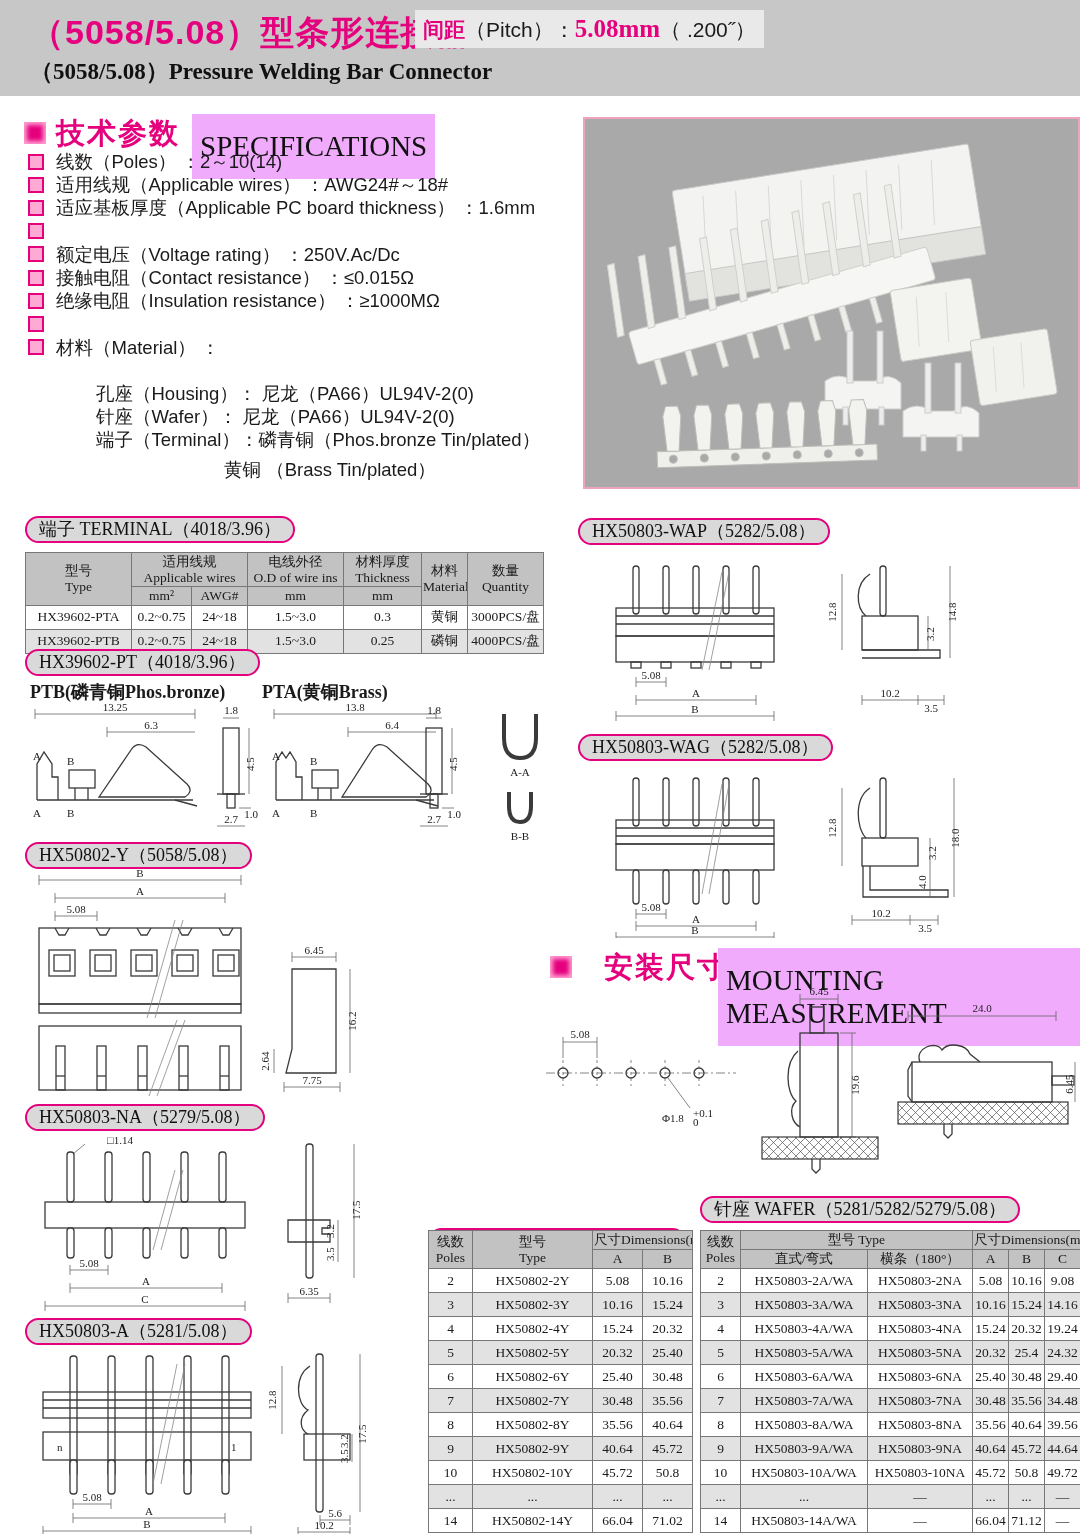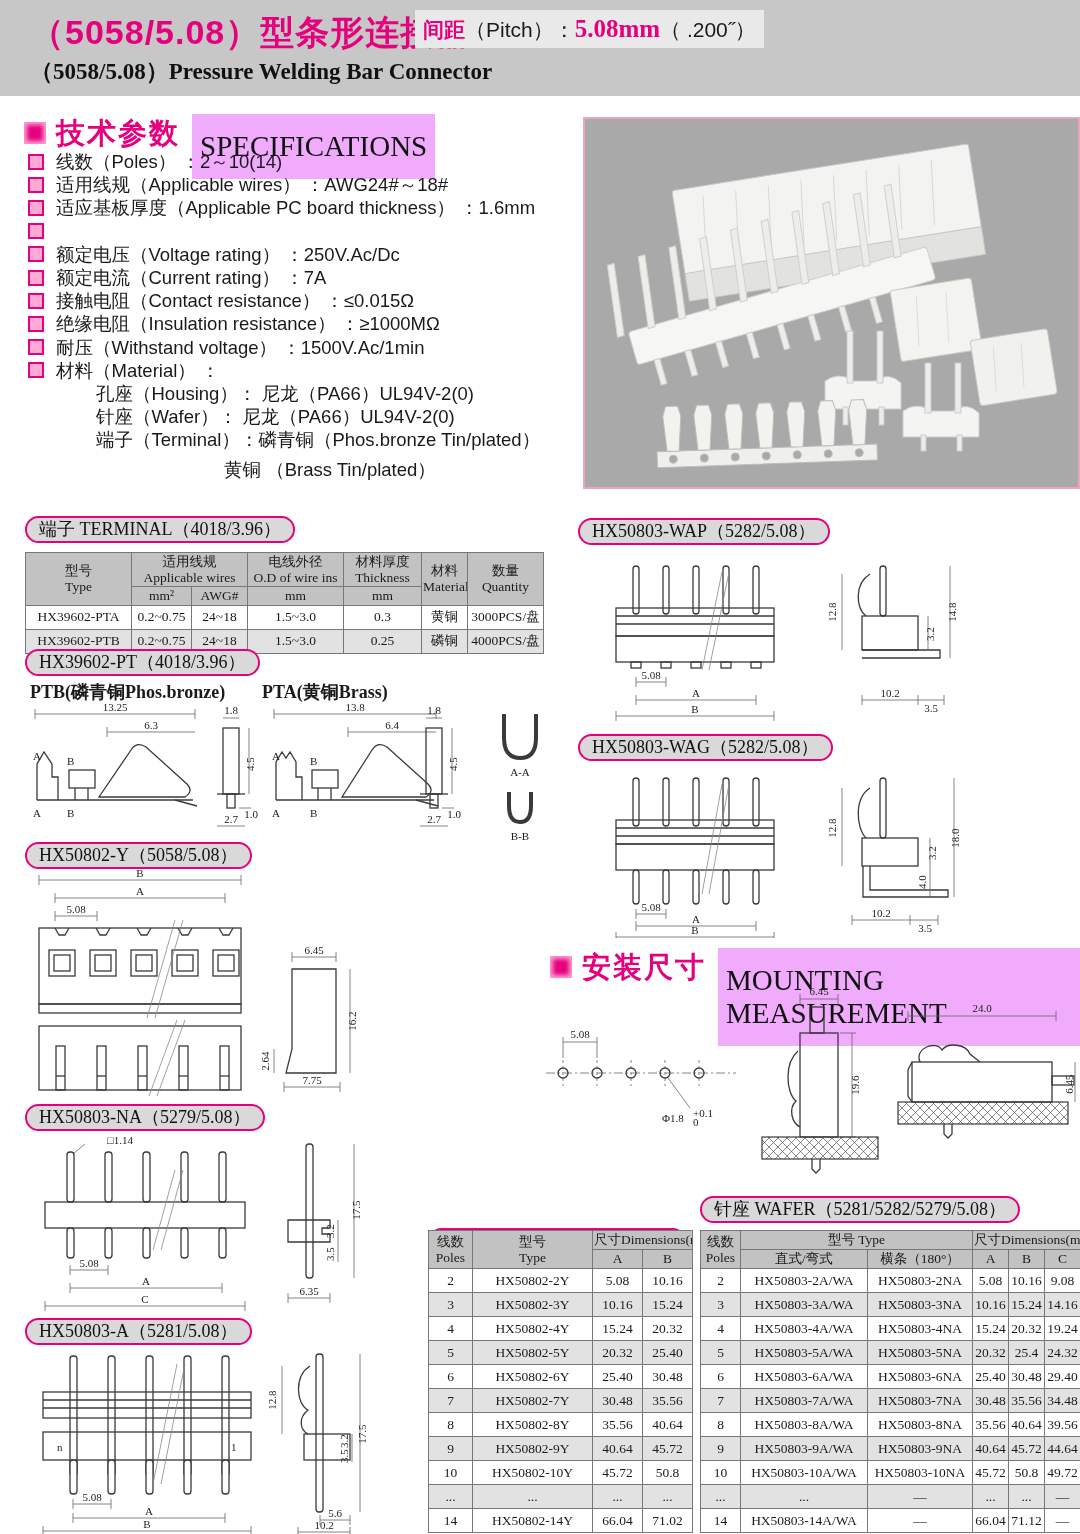--- a/index.html
+++ b/index.html
@@ -98,33 +98,28 @@
       </div>
       <div class="it">
         <span class="sq"></span>
       </div>
       <div class="it">
         <span class="sq"></span>
         <span>额定电压（Voltage rating） ：250V.Ac/Dc</span>
       </div>
       <div class="it">
         <span class="sq"></span>
-        <span>额定电流（Current rating） ：7A</span>
-      </div>
-      <div class="it">
-        <span class="sq"></span>
         <span>接触电阻（Contact resistance） ：≤0.015Ω</span>
       </div>
       <div class="it">
         <span class="sq"></span>
         <span>绝缘电阻（Insulation resistance） ：≥1000MΩ</span>
       </div>
       <div class="it">
         <span class="sq"></span>
-        <span>耐压（Withstand voltage） ：1500V.Ac/1min</span>
       </div>
       <div class="it">
         <span class="sq"></span>
         <span>材料（Material） ：</span>
       </div>
     </div>
   <div class="abs matlist">
       <div class="it"><span>孔座（Housing）： 尼龙（PA66）UL94V-2(0)</span></div>
       <div class="it"><span>针座（Wafer）： 尼龙（PA66）UL94V-2(0)</span></div>
       <div class="it"><span>端子（Terminal）：磷青铜（Phos.bronze Tin/plated）</span></div>
@@ -641,21 +636,21 @@
     <line class="dim" x1="52" y1="152" x2="110" y2="152"></line>
       <line class="dim" x1="52" y1="147" x2="52" y2="157"></line>
       <line class="dim" x1="110" y1="147" x2="110" y2="157"></line>
     <text x="81" y="149" text-anchor="middle">10.2</text>
     <line class="dim" x1="110" y1="152" x2="138" y2="152"></line>
       <line class="dim" x1="138" y1="147" x2="138" y2="157"></line>
     <text x="125" y="164" text-anchor="middle">3.5</text>
   </svg>
 
   <div class="abs bigsq" style="left:550px;top:956px;"></div>
-  <div class="abs h-zh" style="left:582px;top:948px;">安装尺寸</div>
+  <div class="abs h-zh" style="left:604px;top:948px;">安装尺寸</div>
   <div class="abs h-en" style="left:718px;top:948px;">MOUNTING MEASUREMENT</div>
 
   <svg class="abs" style="left:538px;top:998px;" width="205" height="160" viewBox="0 0 205 160">
     <line class="dim" x1="8" y1="75" x2="198" y2="75" stroke-dasharray="9,3,2,3"></line>
     <g class="ln" fill="#fff">
       <circle cx="25" cy="75" r="5"></circle>
         <circle cx="59" cy="75" r="5"></circle>
         <circle cx="93" cy="75" r="5"></circle>
         <circle cx="127" cy="75" r="5"></circle>
         <circle cx="161" cy="75" r="5"></circle>

